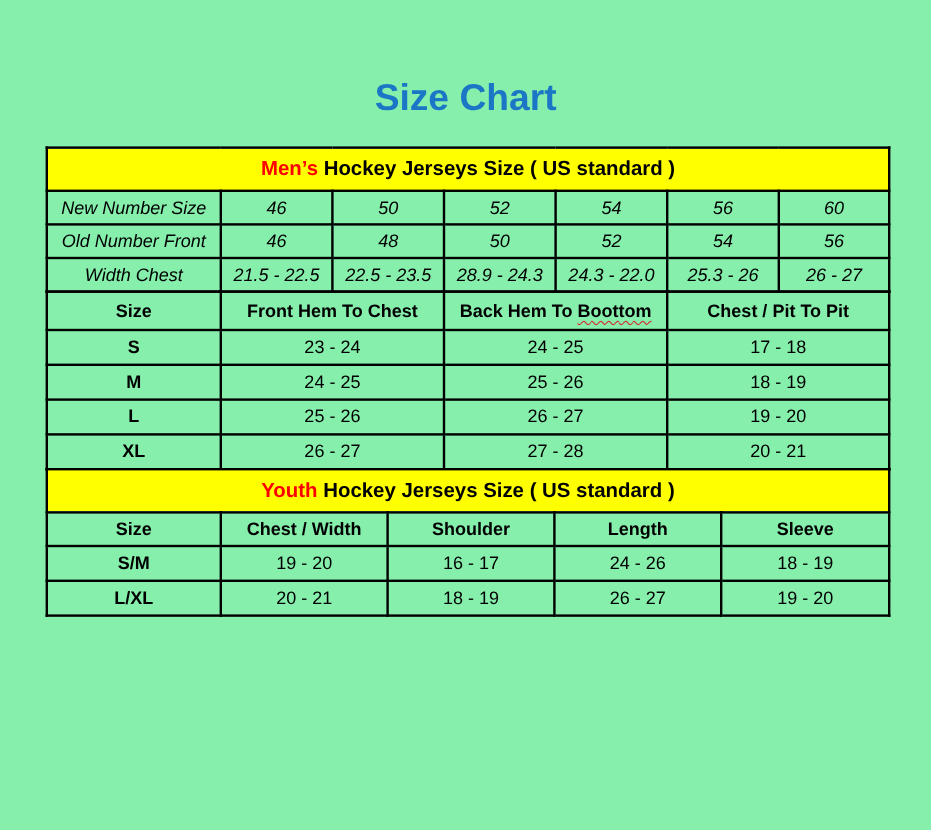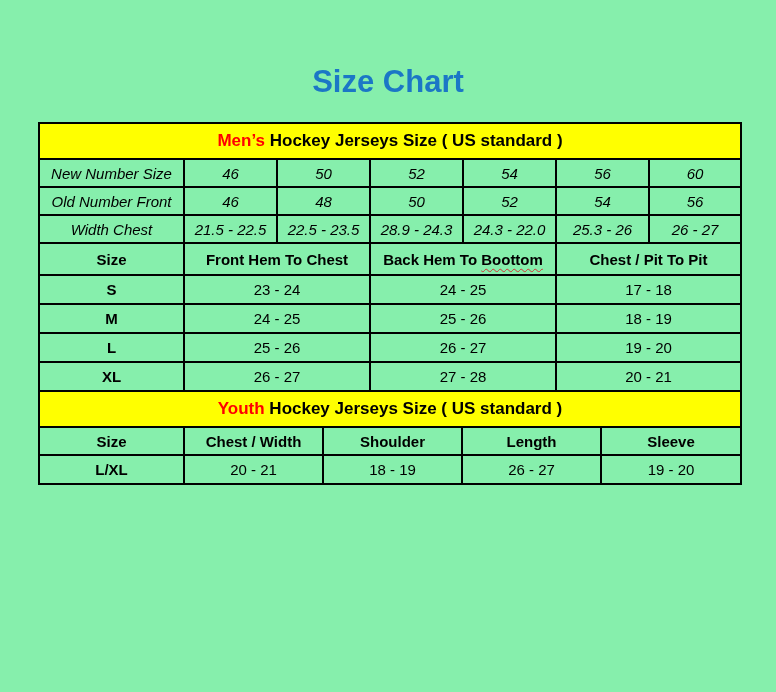--- a/index.html
+++ b/index.html
@@ -153,20 +153,27 @@
         </th>
       </tr>
       <tr class="col-header">
         <th>Size</th>
         <th>Chest / Width</th>
         <th>Shoulder</th>
         <th>Length</th>
         <th>Sleeve</th>
       </tr>
       <tr>
+        <td class="row-label-bold">S/M</td>
+        <td>19 - 20</td>
+        <td>16 - 17</td>
+        <td>24 - 26</td>
+        <td>18 - 19</td>
+      </tr>
+      <tr>
         <td class="row-label-bold">L/XL</td>
         <td>20 - 21</td>
         <td>18 - 19</td>
         <td>26 - 27</td>
         <td>19 - 20</td>
       </tr>
     </tbody>
       </table>
 
   </div>

